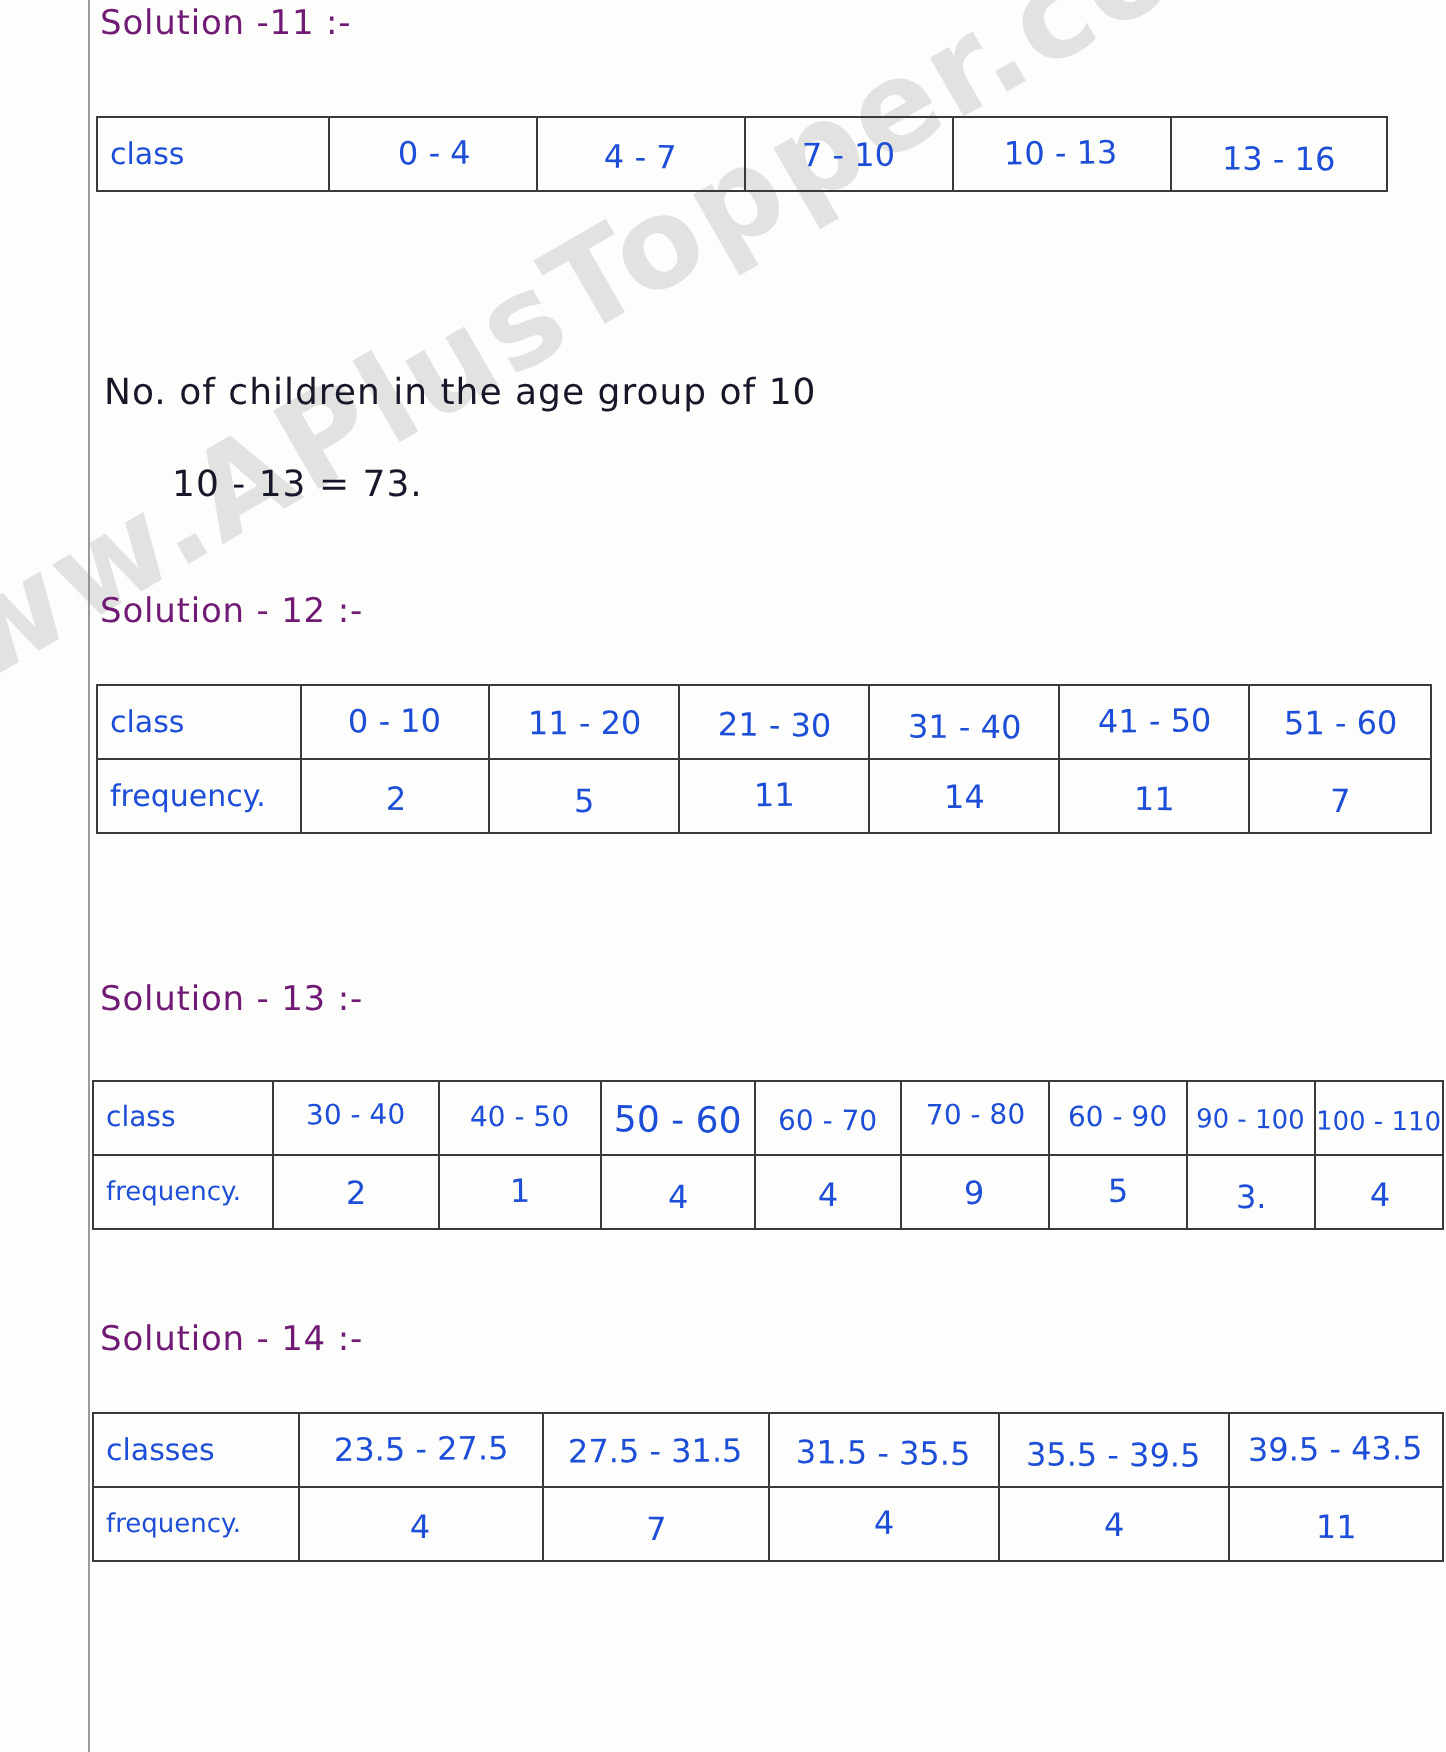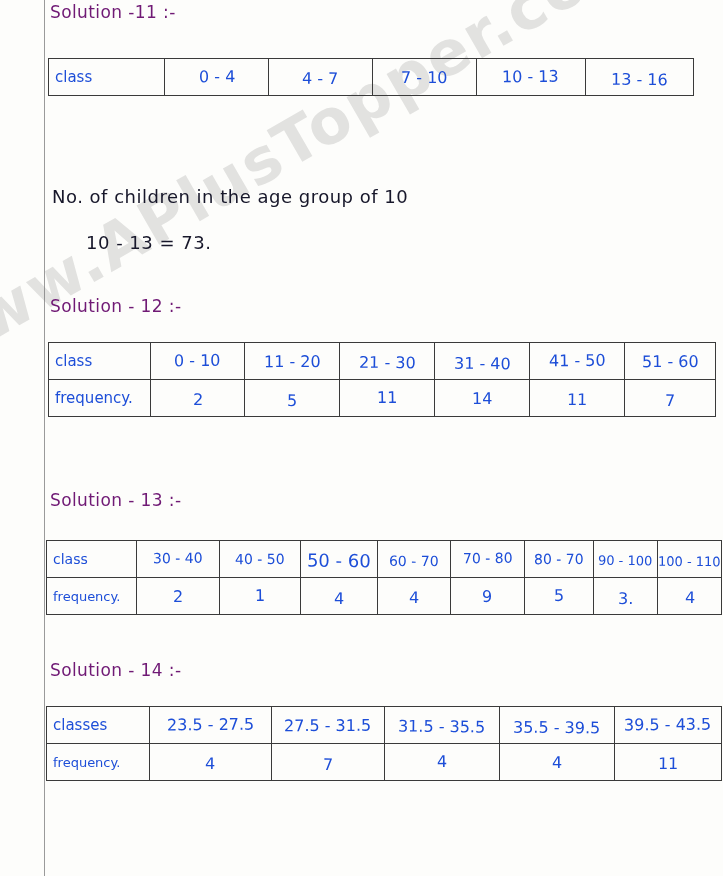--- a/index.html
+++ b/index.html
@@ -147,21 +147,21 @@
 
   <table class="grid" style="left:46px; top:540px; width:676px;">
     <tbody>
         <tr>
       <td class="label" style="width:85px; font-size:14px;">class</td>
       <td style="width:87px; font-size:14px;"><span class="j1">30 - 40</span></td>
       <td style="width:85px; font-size:14px;"><span class="j3">40 - 50</span></td>
       <td style="width:78px; font-size:18px;"><span class="j2">50 - 60</span></td>
       <td style="width:76px; font-size:14px;"><span class="j4">60 - 70</span></td>
       <td style="width:76px; font-size:14px;"><span class="j1">70 - 80</span></td>
-      <td style="width:71px; font-size:14px;"><span class="j3">80 - 70</span></td>
+      <td style="width:71px; font-size:14px;"><span class="j3">60 - 90</span></td>
       <td style="width:65px; font-size:13px;"><span class="j2">90 - 100</span></td>
       <td style="width:61px; font-size:13px;"><span class="j4">100 - 110</span></td>
     </tr>
     <tr>
       <td class="label" style="font-size:13px;">frequency.</td>
       <td class="cell-freq"><span class="j3">2</span></td>
       <td class="cell-freq"><span class="j1">1</span></td>
       <td class="cell-freq"><span class="j4">4</span></td>
       <td class="cell-freq"><span class="j2">4</span></td>
       <td class="cell-freq"><span class="j3">9</span></td>

